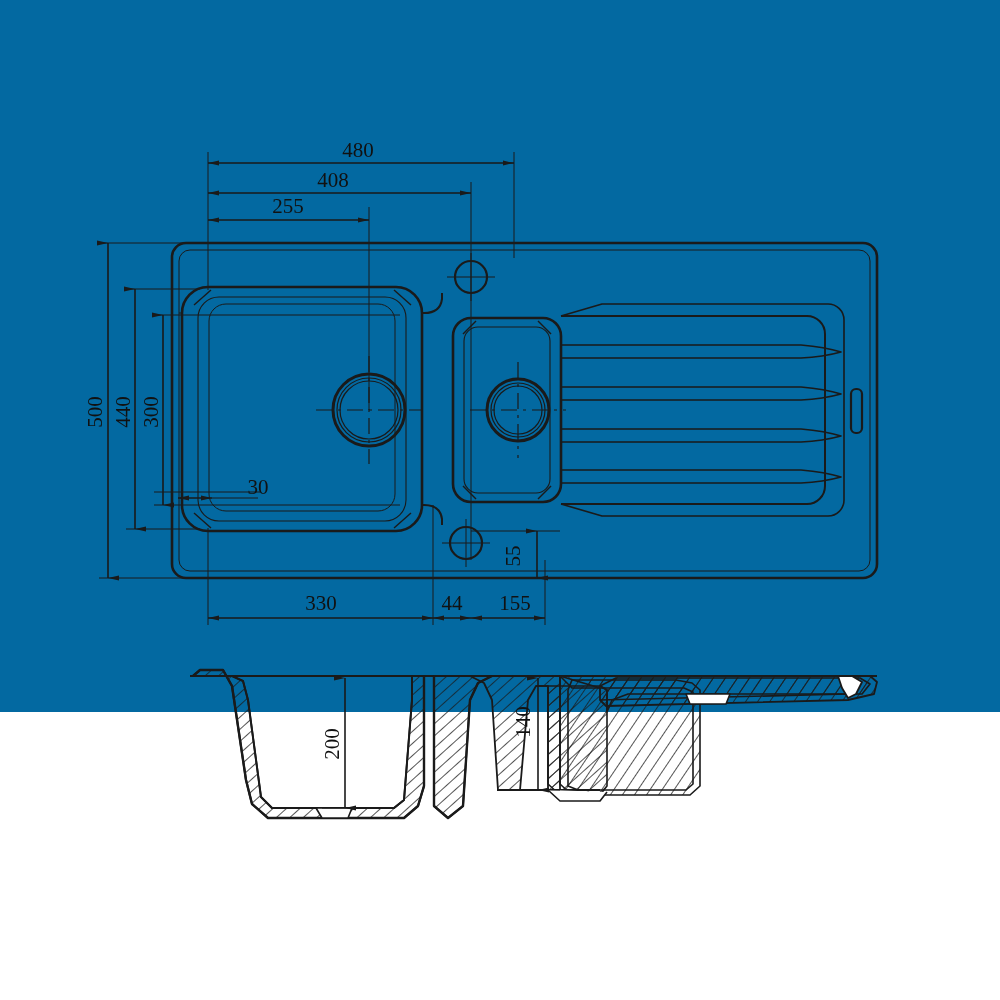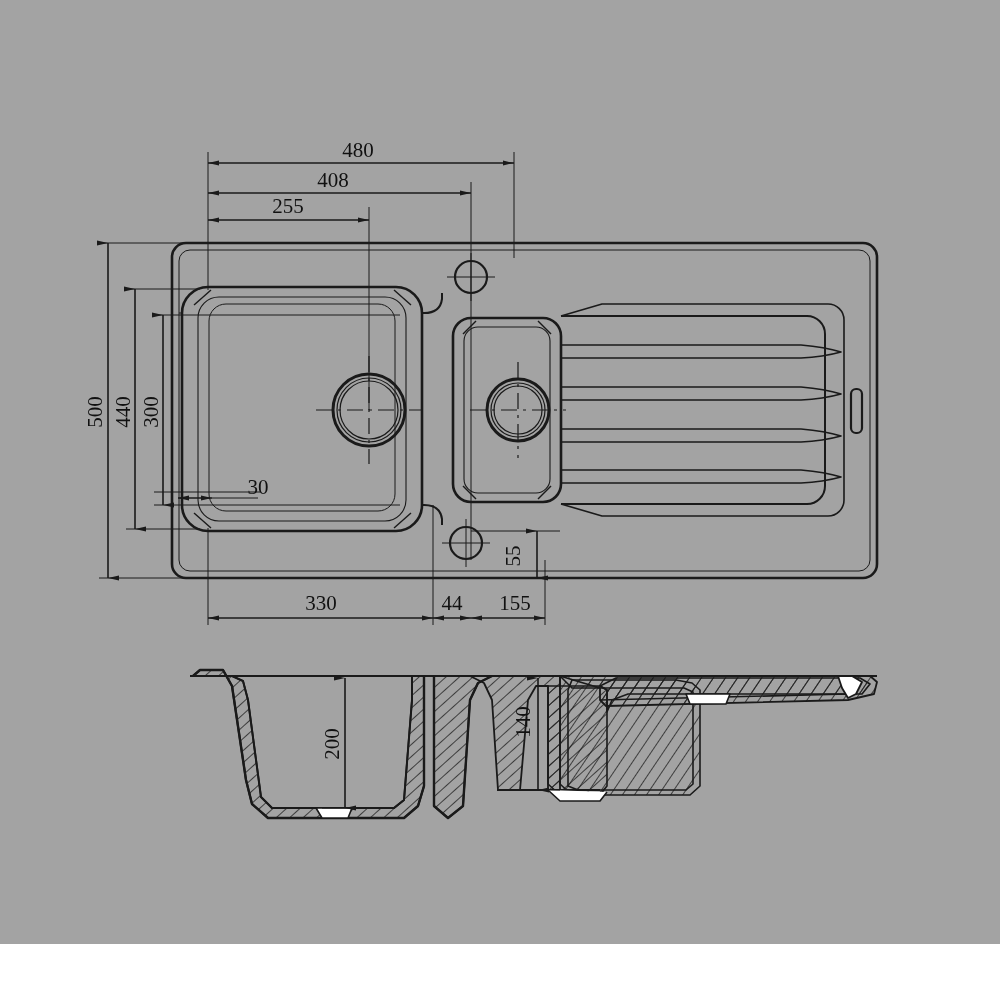--- a/index.html
+++ b/index.html
@@ -1,18 +1,18 @@
 <!DOCTYPE html>
 <html><head>
 <meta charset="utf-8">
 <style>
   html,body{margin:0;padding:0;background:#ffffff;}
   body{width:1000px;height:1000px;overflow:hidden;
        font-family:"Liberation Serif",serif;}
-  #sheet{position:relative;width:1000px;height:944px;background:#a3a3a3;}
+  #sheet{position:relative;width:1000px;height:712px;background:#0369a1;}
   svg{display:block;}
   text{font-family:"Liberation Serif",serif;fill:#111;}
 </style>
 </head>
 <body>
 
 <div id="sheet">
 <svg width="1000" height="1000" viewBox="0 0 1000 1000">
 
   <defs>

